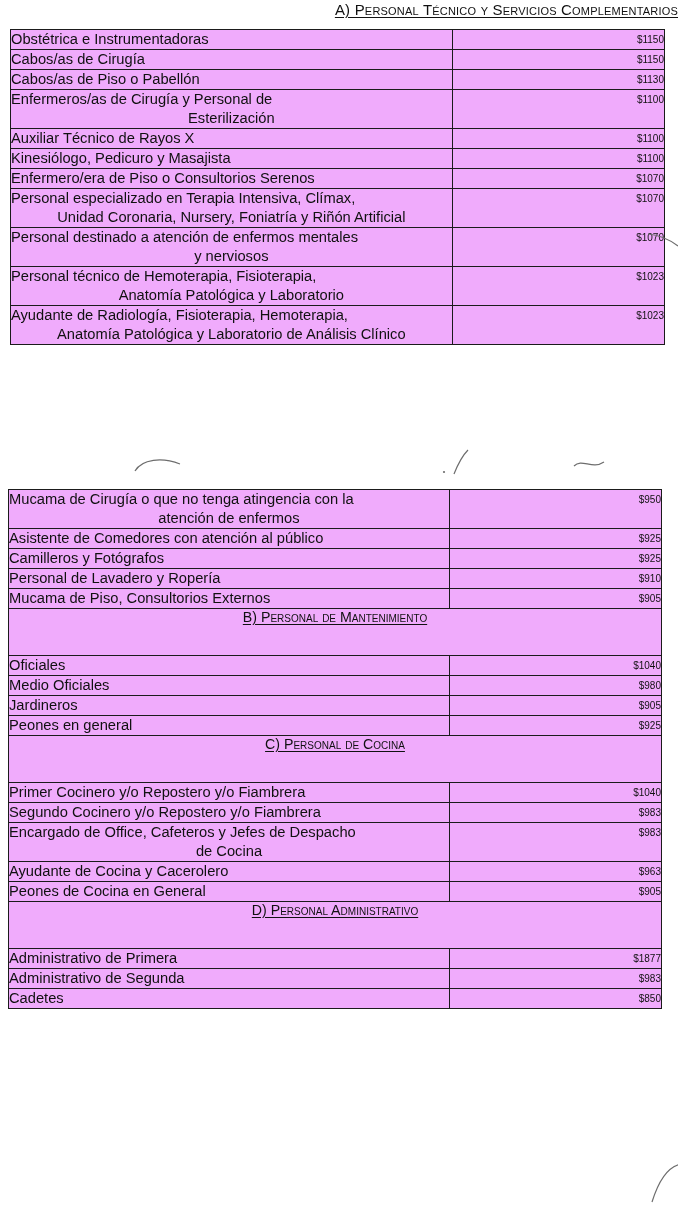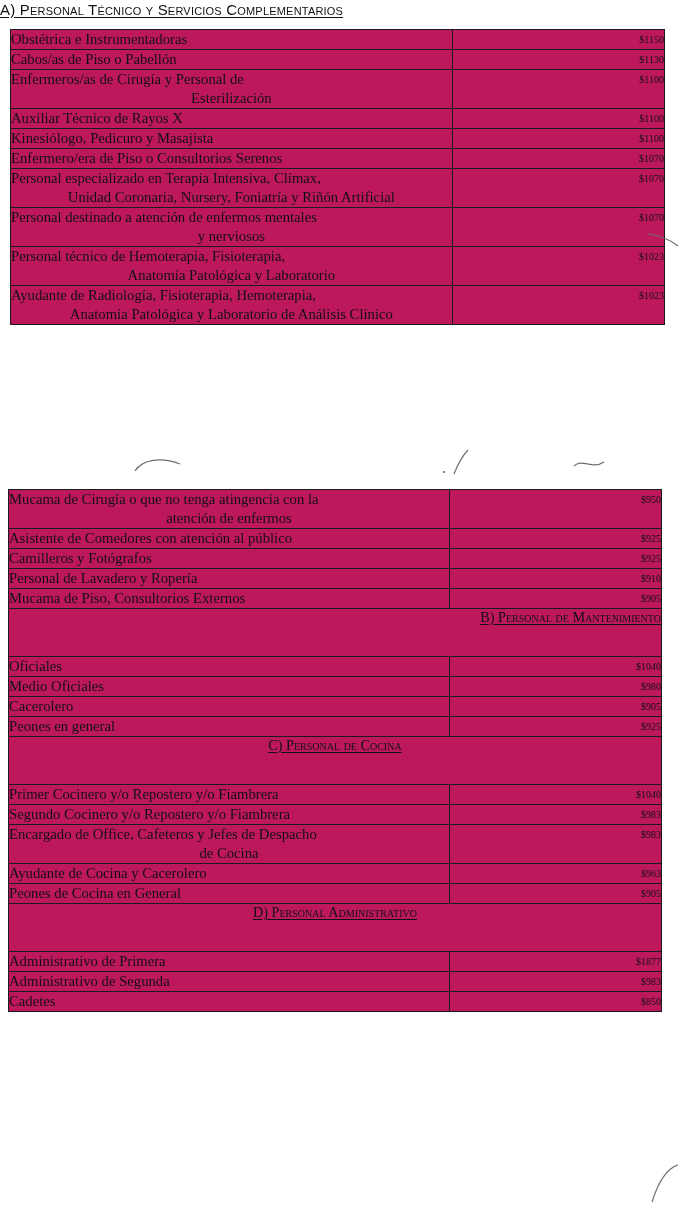--- a/index.html
+++ b/index.html
@@ -22,38 +22,37 @@
     width: 678px;
     height: 1226px;
   }
 
   
   .doc-title {
     position: absolute;
     top: 1px;
     left: 0;
     width: 678px;
-    text-align: left;
+    text-align: right;
     font-size: 15px;
     letter-spacing: 0.2px;
   }
   .smallcaps {
     font-variant: small-caps;
     text-decoration: underline;
     text-underline-offset: 2px;
     white-space: nowrap;
   }
 
   
   .tbl {
     position: absolute;
     border-collapse: collapse;
     table-layout: fixed;
-    background: #be185d;
-    font-family: Liberation Serif, serif;
+    background: #f0abfc;
   }
   .tbl td {
     border: 1px solid #1b1b1b;
     padding: 0;
     vertical-align: top;
   }
 
   #table-a {
     left: 10px;
     top: 29px;
@@ -124,20 +123,24 @@
     <colgroup>
         <col class="c-label">
         <col class="c-amount">
       </colgroup>
     <tbody>
         <tr>
           <td class="lbl single">Obstétrica e Instrumentadoras</td>
           <td class="amt">$1150</td>
         </tr>
         <tr>
+          <td class="lbl single">Cabos/as de Cirugía</td>
+          <td class="amt">$1150</td>
+        </tr>
+        <tr>
           <td class="lbl single">Cabos/as de Piso o Pabellón</td>
           <td class="amt">$1130</td>
         </tr>
         <tr>
           <td class="lbl">Enfermeros/as de Cirugía y Personal de<span class="lastline">Esterilización</span></td>
           <td class="amt">$1100</td>
         </tr>
         <tr>
           <td class="lbl single">Auxiliar Técnico de Rayos X</td>
           <td class="amt">$1100</td>
@@ -189,35 +192,35 @@
         </tr>
         <tr>
           <td class="lbl single">Personal de Lavadero y Ropería</td>
           <td class="amt">$910</td>
         </tr>
         <tr>
           <td class="lbl single">Mucama de Piso, Consultorios  Externos</td>
           <td class="amt">$905</td>
         </tr>
         <tr>
-          <td colspan="2" class="section-head-cell" style="border-bottom: none; text-align: right;"><span class="smallcaps">B) Personal de Mantenimiento</span></td>
+          <td colspan="2" class="section-head-cell" style="border-bottom: none;"><span class="smallcaps">B) Personal de Mantenimiento</span></td>
         </tr>
         <tr>
           <td colspan="2" class="spacer-under-head" style="border-top: none;"></td>
         </tr>
         <tr>
           <td class="lbl single">Oficiales</td>
           <td class="amt">$1040</td>
         </tr>
         <tr>
           <td class="lbl single">Medio Oficiales</td>
           <td class="amt">$980</td>
         </tr>
         <tr>
-          <td class="lbl single">Cacerolero</td>
+          <td class="lbl single">Jardineros</td>
           <td class="amt">$905</td>
         </tr>
         <tr>
           <td class="lbl single">Peones en general</td>
           <td class="amt">$925</td>
         </tr>
         <tr>
           <td colspan="2" class="section-head-cell" style="border-bottom: none; margin-left: 28px;"><span class="smallcaps">C) Personal de Cocina</span></td>
         </tr>
         <tr>

